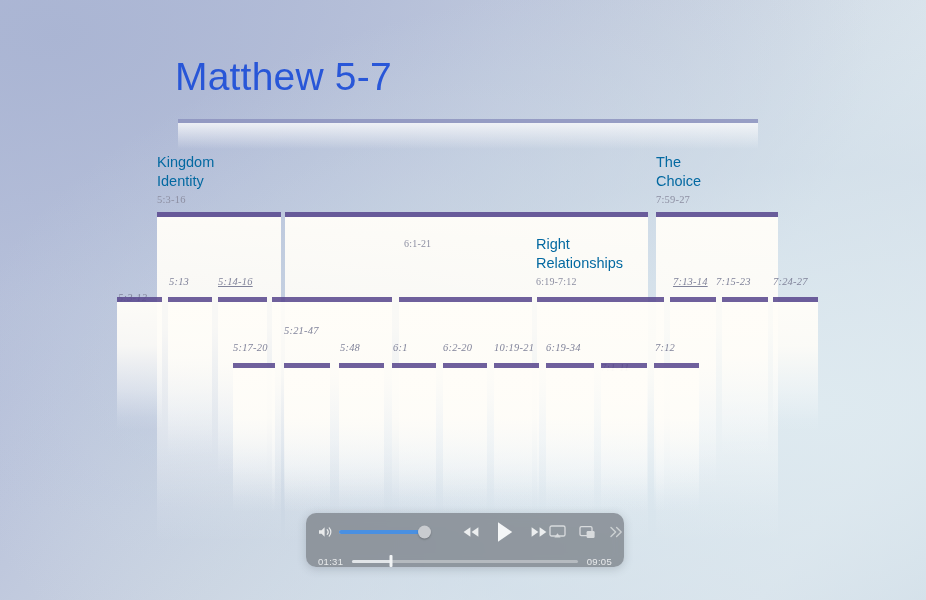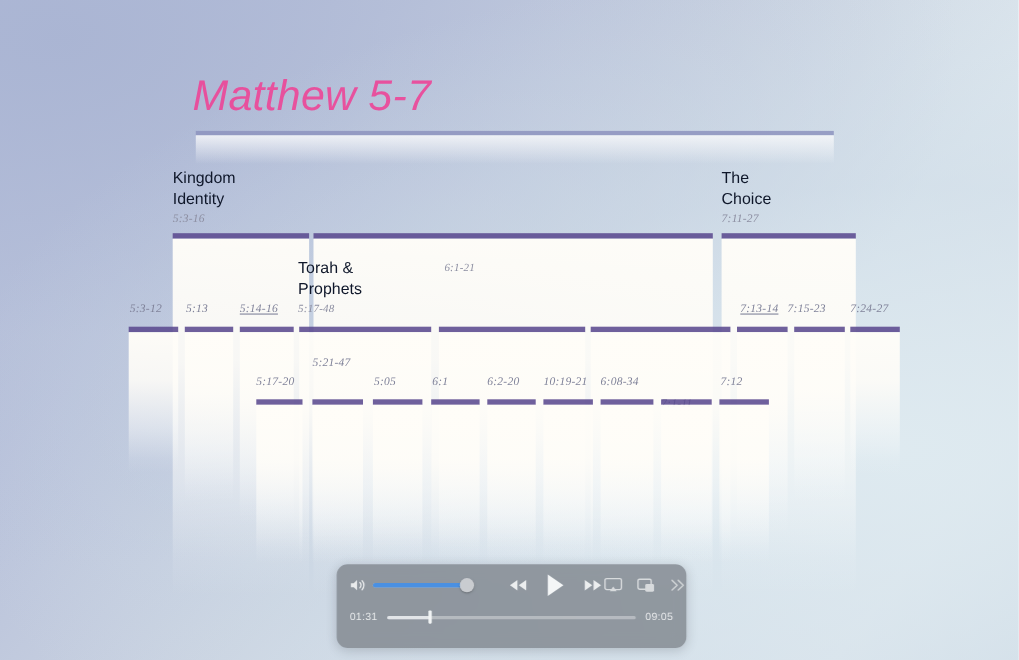--- a/index.html
+++ b/index.html
@@ -20,27 +20,26 @@
   }
   #stage {
     position: absolute;
     inset: 0;
   }
 
   
   .title {
     position: absolute;
     left: 175px;
-    top: 66px;
+    top: 55px;
     font-size: 39px;
     font-weight: 400;
     letter-spacing: 0.2px;
-    color: #ec4899;
+    color: #1d4ed8;
     opacity: 0.92;
-    font-style: italic;
   }
 
   
   .col {
     position: absolute;
     box-sizing: border-box;
   }
   .col .bar {
     position: absolute;
     left: 0;
@@ -78,28 +77,27 @@
   }
 
   
   .lbl {
     position: absolute;
     box-sizing: border-box;
   }
   .lbl .name {
     font-size: 14.5px;
     line-height: 19px;
-    color: #0f172a;
+    color: #0369a1;
     font-weight: 400;
     white-space: pre-line;
   }
   .lbl .ref {
     margin-top: 3px;
     font-family: "Liberation Serif", serif;
-    font-style: italic;
     font-size: 10.5px;
     color: #8d8fa2;
     letter-spacing: 0.2px;
   }
   .lbl.small .ref {
     font-size: 10px;
   }
   .ref-only {
     position: absolute;
     font-family: "Liberation Serif", serif;
@@ -109,21 +107,21 @@
     letter-spacing: 0.2px;
     white-space: nowrap;
   }
 
   
   #player {
     position: absolute;
     left: 306px;
     top: 513px;
     width: 318px;
-    height: 76px;
+    height: 54px;
     border-radius: 10px;
     background: rgba(126,133,140,0.80);
     box-shadow: 0 2px 10px rgba(60,65,75,0.22);
     backdrop-filter: blur(6px);
   }
   #player .row1 {
     position: absolute;
     left: 0; top: 0; right: 0; height: 38px;
     display: flex;
     align-items: center;
@@ -224,46 +222,46 @@
   </div>
 
   <div class="lbl" style="left:157px; top:153px; width:115px;">
     <div class="name">Kingdom
 Identity</div>
     <div class="ref">5:3-16</div>
   </div>
   <div class="lbl" style="left:656px; top:153px; width:110px;">
     <div class="name">The
 Choice</div>
-    <div class="ref">7:11-27</div>
+    <div class="ref">7:59-27</div>
   </div>
 
   <div class="col" style="left:157px; top:212px; width:124px; height:330px;">
     <div class="bar"></div>
     <div class="body"></div>
   </div>
   <div class="col" style="left:285px; top:212px; width:363px; height:330px;">
     <div class="bar"></div>
     <div class="body"></div>
   </div>
   <div class="col" style="left:656px; top:212px; width:122px; height:330px;">
     <div class="bar"></div>
     <div class="body"></div>
   </div>
 
-  <div class="lbl small" style="left:271px; top:235px; width:120px;">
-    <div class="name">Torah &amp;
-Prophets</div>
-    <div class="ref">5:17-48</div>
-  </div>
   <div class="lbl small" style="left:404px; top:235px; width:120px;">
     <div class="ref">6:1-21</div>
   </div>
-
-  <div class="ref-only" style="left:118px; top:276px;">5:3-12</div>
+  <div class="lbl small" style="left:536px; top:235px; width:130px;">
+    <div class="name">Right
+Relationships</div>
+    <div class="ref">6:19-7:12</div>
+  </div>
+
+  <div class="ref-only" style="left:118px; top:292px;">5:3-12</div>
   <div class="ref-only" style="left:169px; top:276px;">5:13</div>
   <div class="ref-only" style="left:218px; top:276px;text-decoration:underline;">5:14-16</div>
   <div class="ref-only" style="left:673px; top:276px;text-decoration:underline;">7:13-14</div>
   <div class="ref-only" style="left:716px; top:276px;">7:15-23</div>
   <div class="ref-only" style="left:773px; top:276px;">7:24-27</div>
 
   <div class="col" style="left:117px; top:297px; width:45px; height:133px;">
     <div class="bar"></div>
     <div class="body"></div>
   </div>
@@ -295,25 +293,25 @@
     <div class="bar"></div>
     <div class="body"></div>
   </div>
   <div class="col" style="left:773px; top:297px; width:45px; height:135px;">
     <div class="bar"></div>
     <div class="body"></div>
   </div>
 
   <div class="ref-only" style="left:233px; top:342px;">5:17-20</div>
   <div class="ref-only" style="left:284px; top:325px;text-align:center;">5:21-47</div>
-  <div class="ref-only" style="left:340px; top:342px;">5:05</div>
+  <div class="ref-only" style="left:340px; top:342px;">5:48</div>
   <div class="ref-only" style="left:393px; top:342px;">6:1</div>
   <div class="ref-only" style="left:443px; top:342px;">6:2-20</div>
   <div class="ref-only" style="left:494px; top:342px;">10:19-21</div>
-  <div class="ref-only" style="left:546px; top:342px;">6:08-34</div>
+  <div class="ref-only" style="left:546px; top:342px;">6:19-34</div>
   <div class="ref-only" style="left:601px; top:342px;margin-top:20px;">7:1-11</div>
   <div class="ref-only" style="left:655px; top:342px;">7:12</div>
 
   <div class="col" style="left:233px; top:363px; width:42px; height:150px;">
     <div class="bar"></div>
     <div class="body"></div>
   </div>
   <div class="col" style="left:284px; top:363px; width:46px; height:150px;">
     <div class="bar"></div>
     <div class="body"></div>

